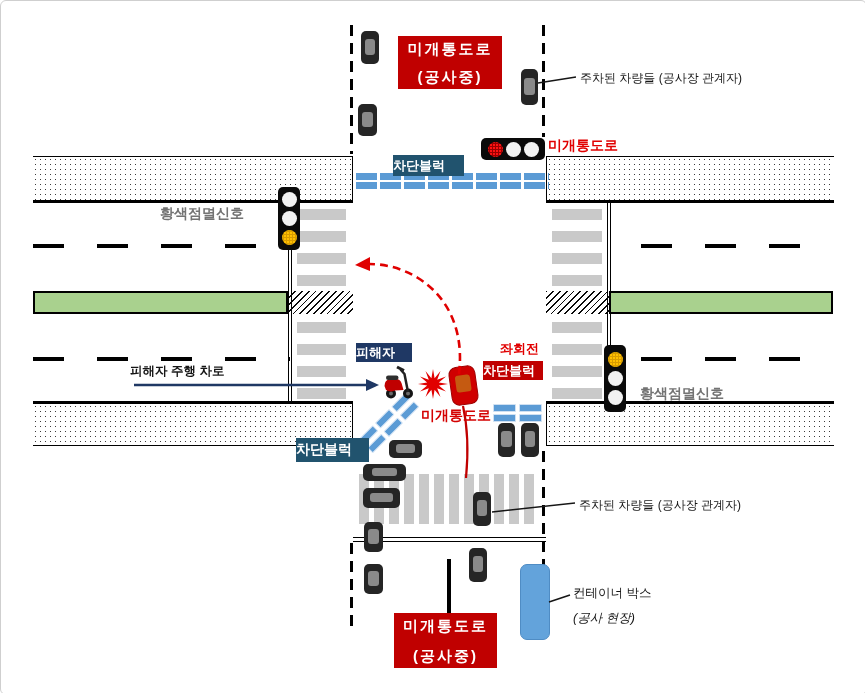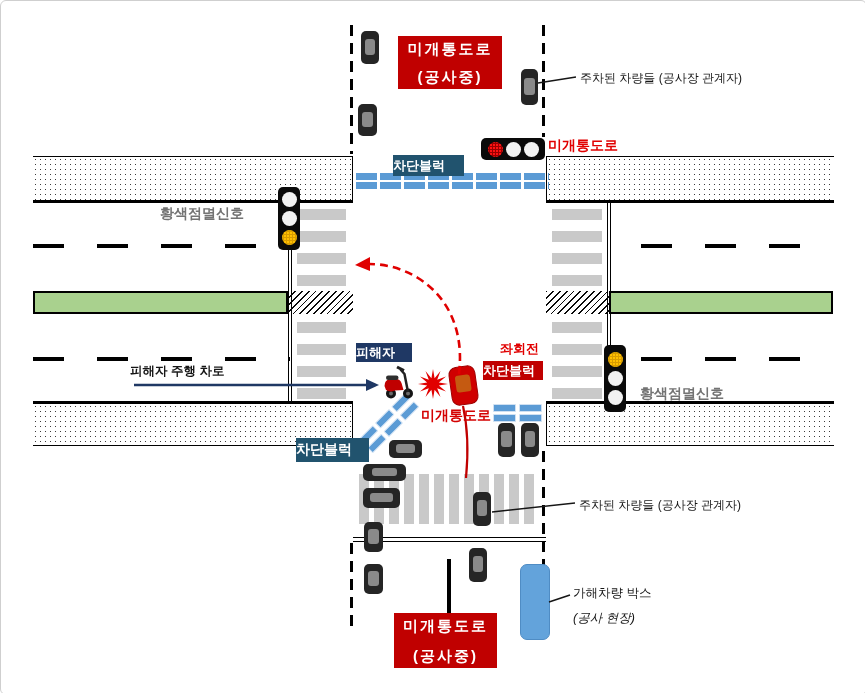--- a/index.html
+++ b/index.html
@@ -267,16 +267,16 @@
   <div class="abs box-label teal-bg" style="left:392px;top:154px;width:71px;height:21px;font-size:13px;">차단블럭</div>
   <div class="abs box-label teal-bg" style="left:295px;top:437px;width:73px;height:24px;font-size:14px;">차단블럭</div>
 
   <div class="abs box-label navy-bg" style="left:355px;top:342px;width:56px;height:19px;font-size:13px;">피해자</div>
   <div class="txt black bold" style="left:129px;top:362px;">피해자 주행 차로</div>
 
   <div class="txt red" style="left:483px;top:339px;font-size:13px;margin-left:16px;">좌회전</div>
   <div class="abs box-label red-bg" style="left:482px;top:360px;width:60px;height:19px;font-size:13px;">차단블럭</div>
   <div class="txt red" style="left:420px;top:406px;color:#D40000;">미개통도로</div>
 
-  <div class="txt black" style="left:572px;top:584px;font-size:12.5px;">가해차량 박스</div>
+  <div class="txt black" style="left:572px;top:584px;font-size:12.5px;">컨테이너 박스</div>
   <div class="txt black" style="left:572px;top:609px;font-size:12.5px;font-style:italic;">(공사 현장)</div>
 
 </div>
 
 </body></html>

